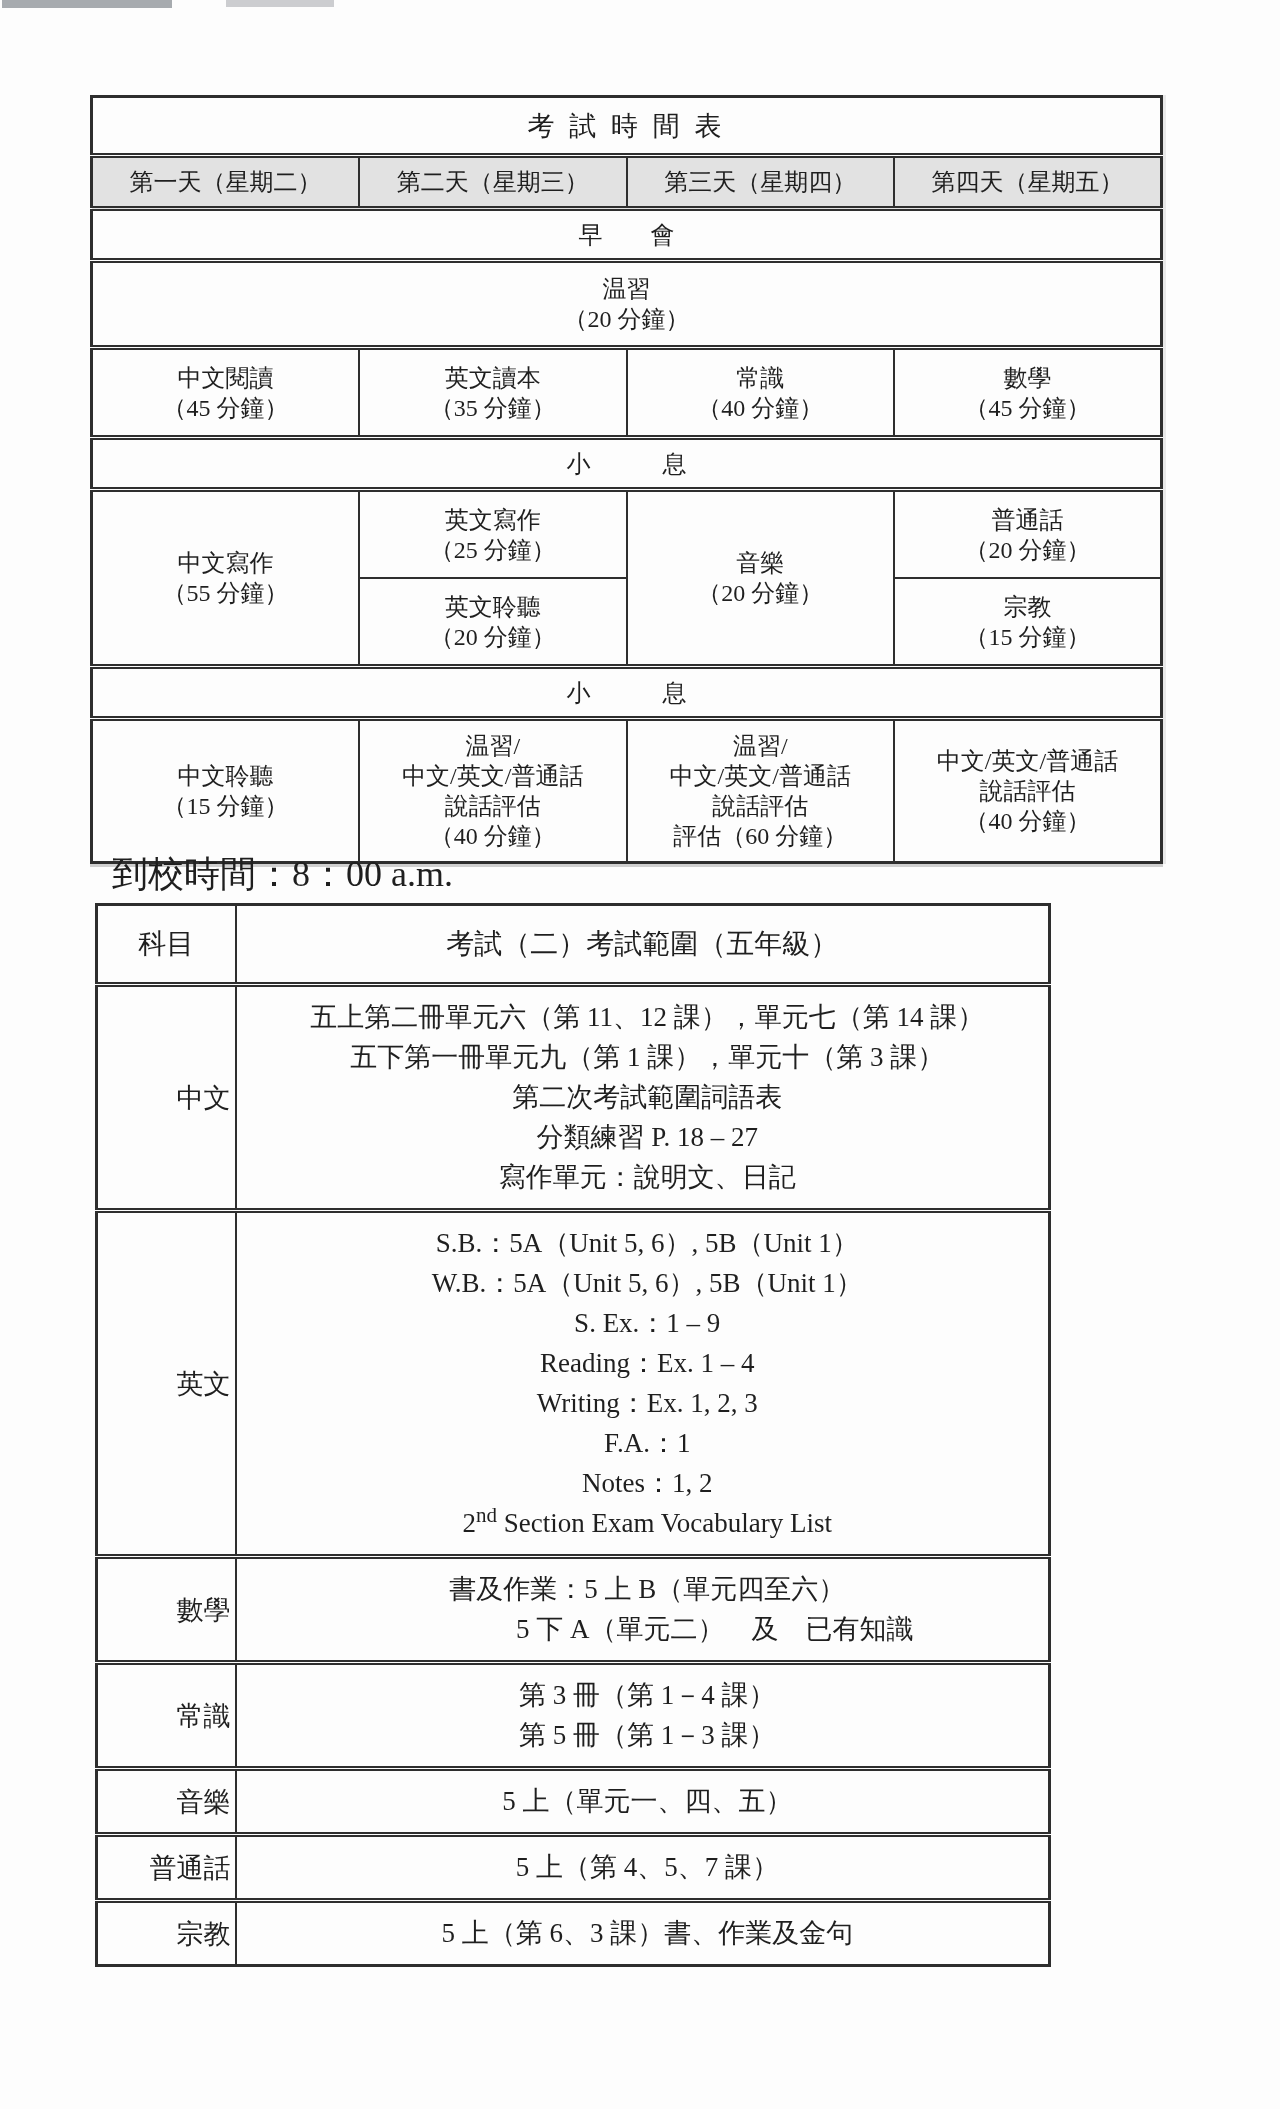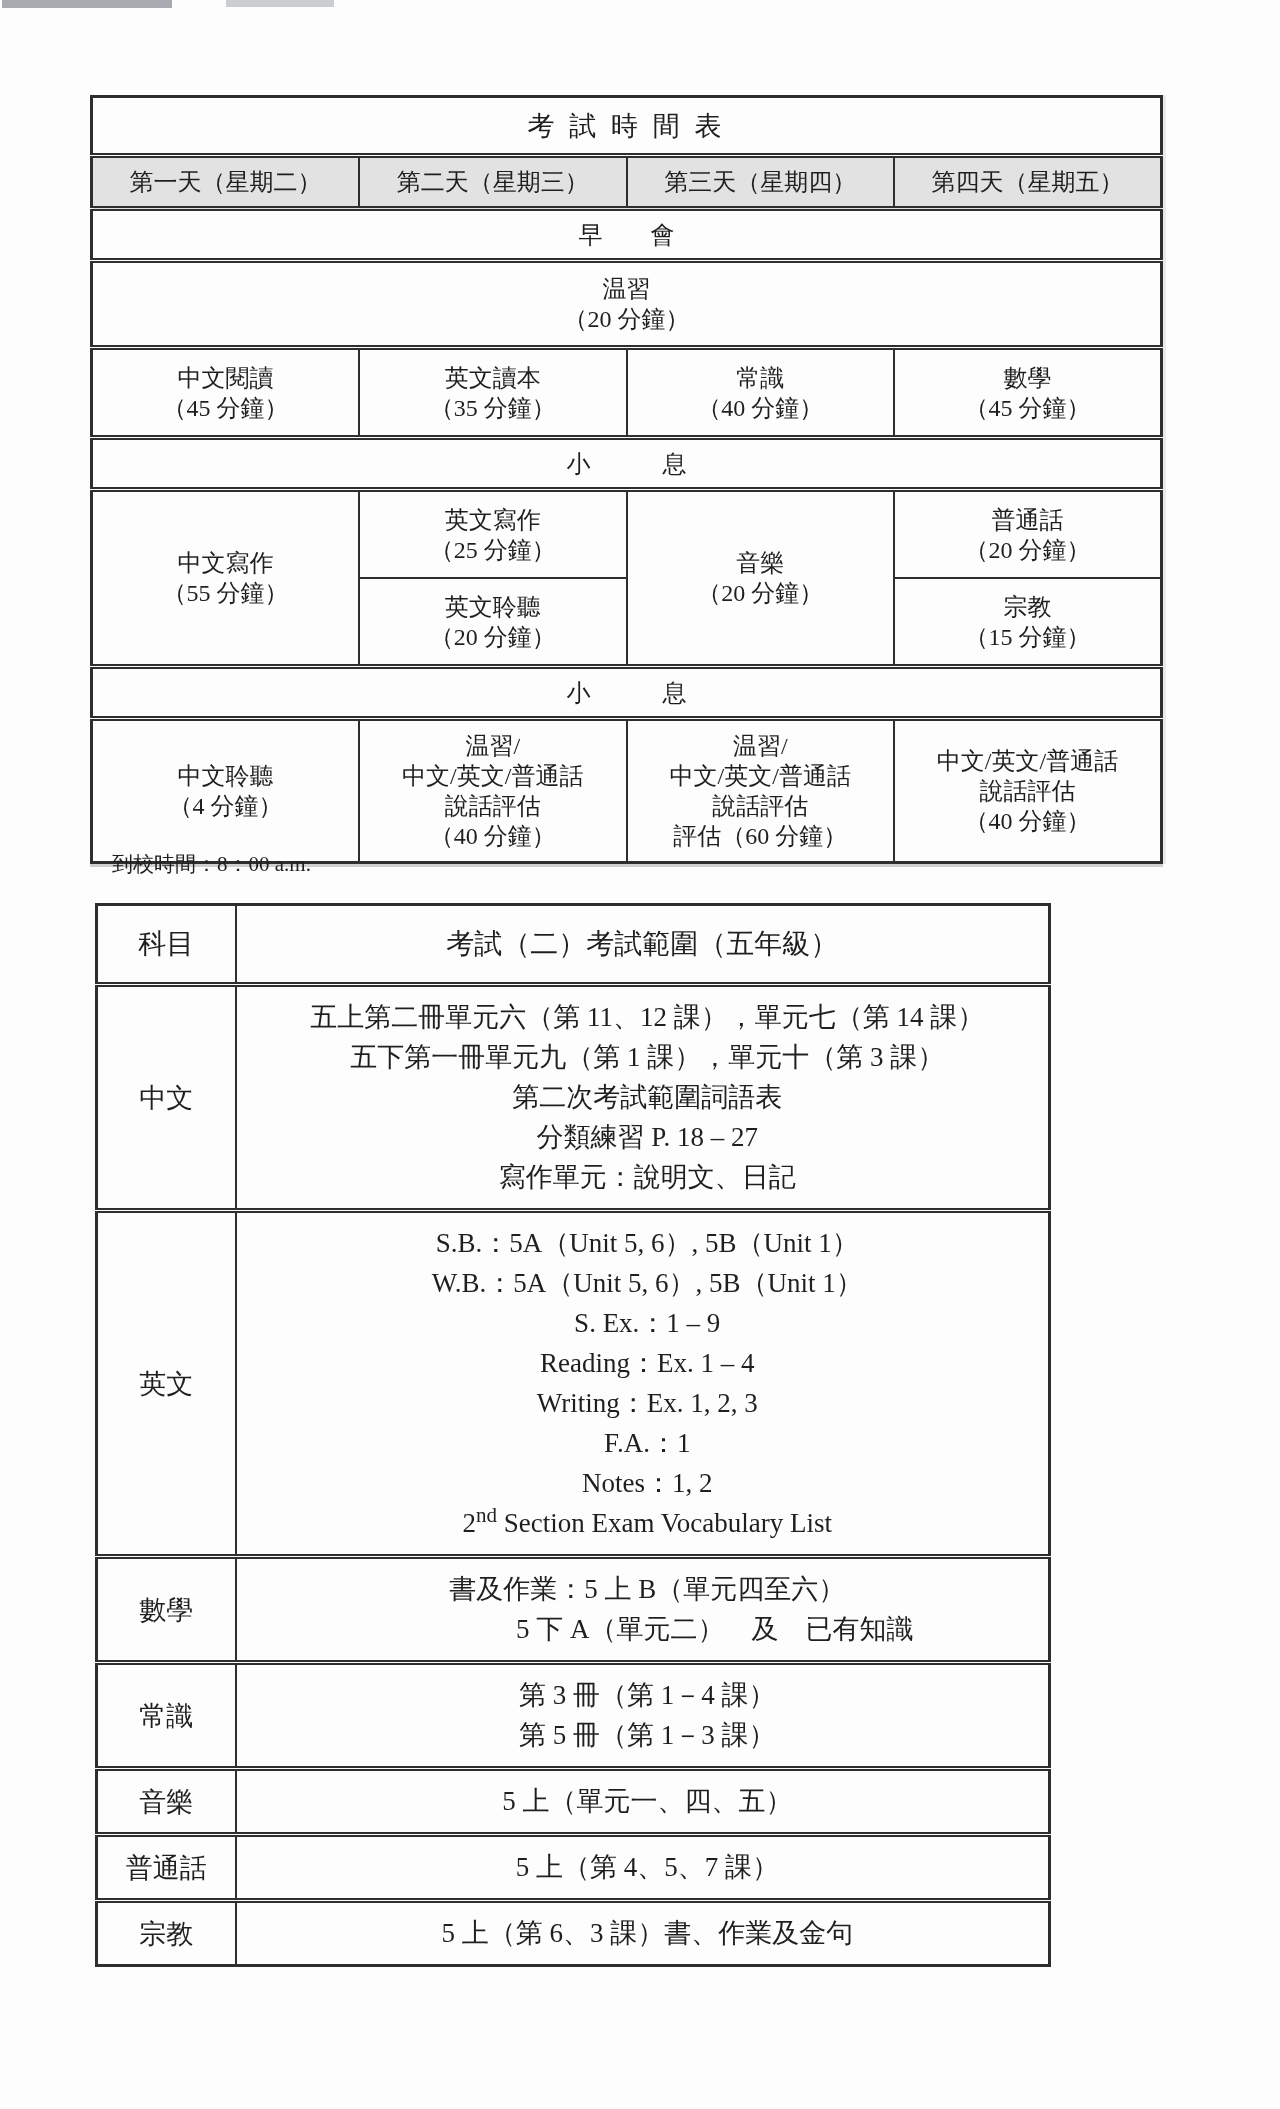--- a/index.html
+++ b/index.html
@@ -40,32 +40,32 @@
   .timetable .single{height:35px;}
   .timetable .revision{height:70px;}
   .timetable .exams1 td{height:73px;}
   .timetable .block td{height:73px;}
   .timetable .last td{height:128px;}
   .timetable tr.dbl>td, .timetable tr.dbl>th{border-top:5px double var(--border);font-family:Liberation Serif, serif;}
 
   
   .times{
     position:absolute;left:112px;top:850px;
-    font-size:21px;display:flex;gap:170px;white-space:pre;
+    font-size:36px;display:flex;gap:170px;white-space:pre;
   }
 
   
   .scope{
     position:absolute;left:95px;top:903px;width:956px;
     border:3px solid var(--border);
     font-size:27px;line-height:40px;
   }
   .scope col.c-subj{width:139px;}
   .scope th{height:74px;text-align:center;font-size:28px;}
-  .scope td.subj{text-align:center;padding:10px 4px;}
+  .scope td.subj{text-align:right;padding:10px 4px;}
   .scope td.rng{text-align:center;padding:10px 10px 11px 20px;font-family:Liberation Serif, serif;}
   .scope tr.dbl>td{border-top:5px double var(--border);}
   .scope sup{font-size:21px;line-height:0;vertical-align:super;}
 </style>
 </head>
 <body>
 
 <div class="page">
 
   <div class="artifact-1"></div>
@@ -122,21 +122,21 @@
       <td class="ml">英文聆聽
 （20 分鐘）</td>
       <td class="ml">宗教
 （15 分鐘）</td>
     </tr>
     <tr class="dbl">
       <td colspan="4" class="single">小　　　息</td>
     </tr>
     <tr class="last dbl">
       <td class="ml">中文聆聽
-（4 分鐘）</td>
+（15 分鐘）</td>
       <td class="ml">温習/
 中文/英文/普通話
 說話評估
 （40 分鐘）</td>
       <td class="ml">温習/
 中文/英文/普通話
 說話評估
 評估（60 分鐘）</td>
       <td class="ml">中文/英文/普通話
 說話評估

